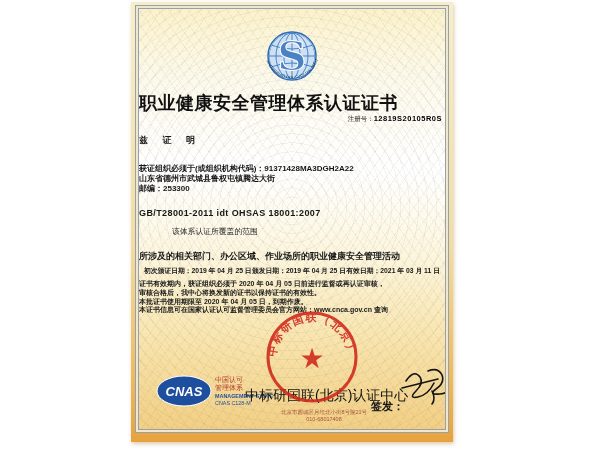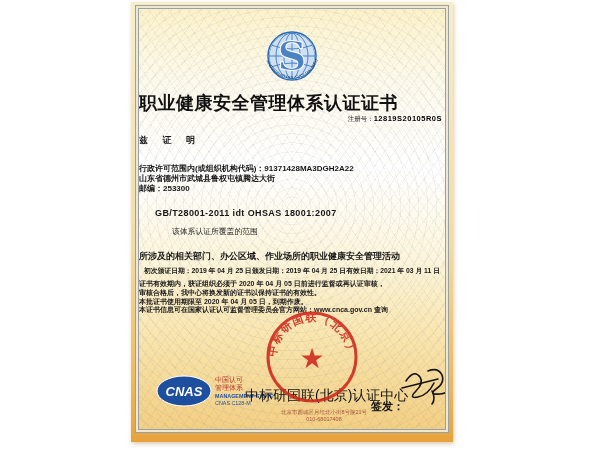--- a/index.html
+++ b/index.html
@@ -28,21 +28,21 @@
   .logo-wrap{position:absolute;left:50%;transform:translateX(-50%);top:20px;width:66px;height:68px;}
   .title{top:82px;font-size:18px;font-weight:bold;letter-spacing:.5px;color:#111;}
   .reg{position:absolute;top:105px;right:3px;font-size:6.5px;color:#222;}
   .reg b{font-size:7.5px;letter-spacing:.5px;color:#000;}
   .certify{top:125px;font-size:9px;font-weight:bold;letter-spacing:6px;}
   .company{top:137px;font-size:11.5px;font-weight:bold;letter-spacing:1px;}
   .credit{top:154px;font-size:8px;font-weight:bold;}
   .addr{top:164px;font-size:8px;font-weight:bold;}
   .post{top:174px;font-size:8px;font-weight:bold;}
   .sys{top:187px;font-size:8px;color:#1c1c1c;}
-  .std{top:199px;font-size:9px;font-weight:bold;letter-spacing:.4px;margin-left:16px;}
+  .std{top:199px;font-size:9px;font-weight:bold;letter-spacing:.4px;}
   .scopehead{top:217px;font-size:7.8px;color:#262626;padding-left:33px;}
   .scope1{top:229px;font-size:9px;font-weight:bold;}
   .scope2{top:241px;font-size:9px;font-weight:bold;}
   .dates{position:absolute;top:257px;left:0;right:0;display:flex;justify-content:space-between;
          padding:0 5px;font-size:6.8px;font-weight:bold;white-space:nowrap;}
   .notes{top:271px;font-size:7px;font-weight:bold;line-height:8.8px;color:#1a1a1a;}
   .cnas{position:absolute;left:16px;top:358px;width:118px;height:42px;}
   .issuer{position:absolute;left:106px;top:378px;width:120px;text-align:left;
           font-size:14px;white-space:nowrap;color:#111;}
   .sign-label{position:absolute;left:232px;top:390px;font-size:11px;font-weight:bold;}
@@ -82,21 +82,21 @@
           </text>
         </svg>
       </div>
 
       <div class="center title">职业健康安全管理体系认证证书</div>
       <div class="reg">
         <span>注册号：</span><b>12819S20105R0S</b>
       </div>
 
       <div class="center certify">兹 证 明</div>
-      <div class="center credit">行政许可范围内(或组织机构代码)：91371428MA3DGH2A22</div>
+      <div class="center credit">获证组织必须于(或组织机构代码)：91371428MA3DGH2A22</div>
       <div class="center addr">山东省德州市武城县鲁权屯镇腾达大街</div>
       <div class="center post">邮编：253300</div>
       <div class="center std">GB/T28001-2011  idt  OHSAS 18001:2007</div>
       <div class="center scopehead">该体系认证所覆盖的范围</div>
       <div class="center scope2">所涉及的相关部门、办公区域、作业场所的职业健康安全管理活动</div>
 
       <div class="dates">
         <span>初次颁证日期：2019 年 04 月 25 日</span>
         <span>颁发日期：2019 年 04 月 25 日</span>
         <span>有效日期：2021 年 03 月 11 日</span>

